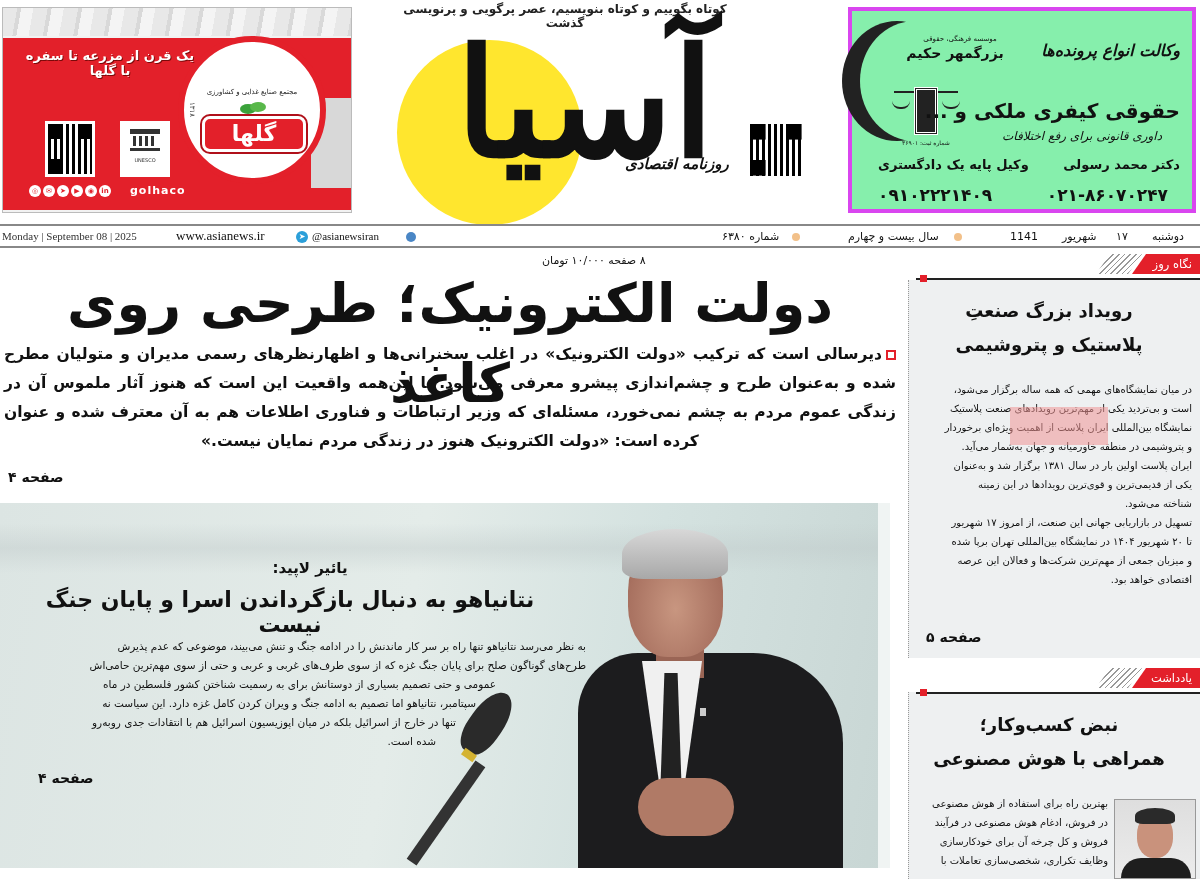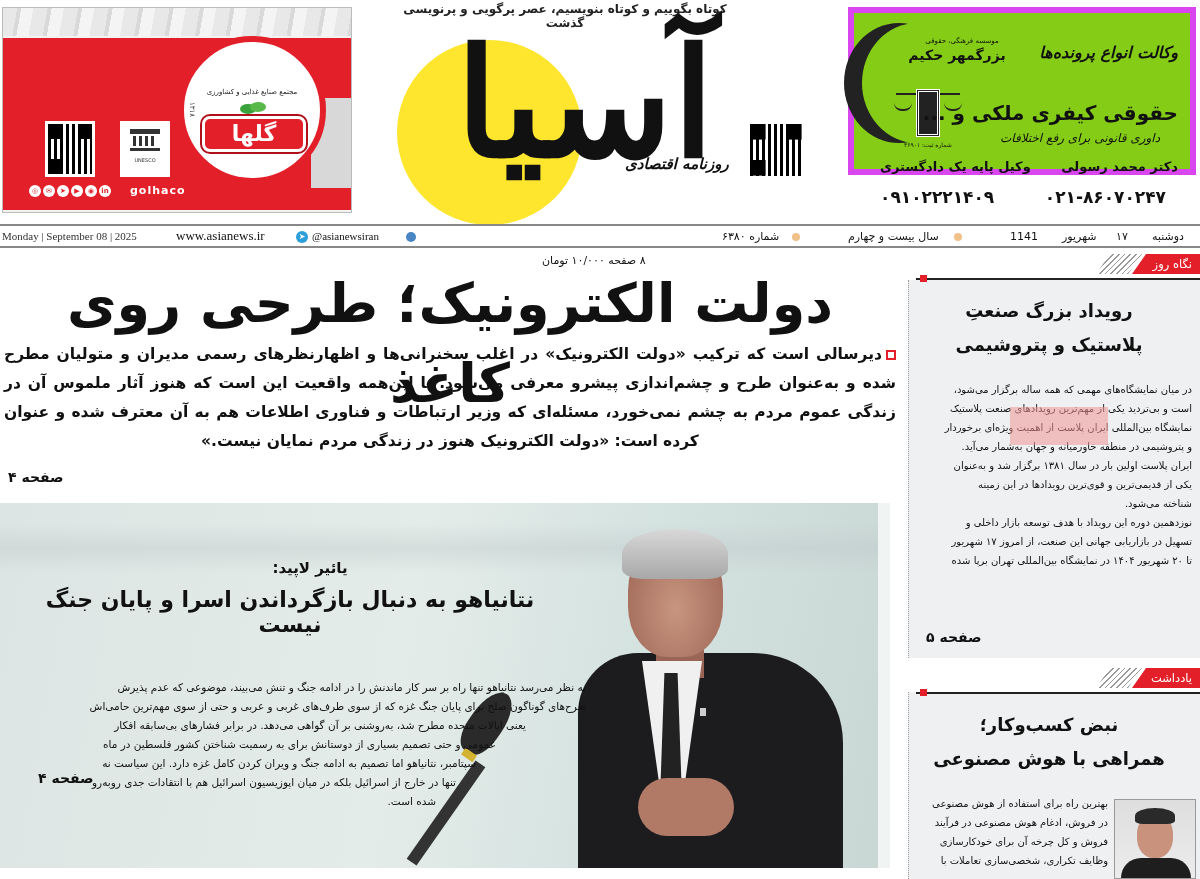--- a/index.html
+++ b/index.html
@@ -52,21 +52,21 @@
     direction: rtl; color: #222; font-weight: bold; }
   .sun { position: absolute; left: 2px; top: 40px; width: 185px; height: 185px; border-radius: 50%; background: #ffe62e; }
   .logo-word-main { position: absolute; left: 25px; top: 8px; width: 330px; height: 200px;
     font-family: "DejaVu Serif", serif; font-weight: bold; font-size: 150px; line-height: 190px; color: #111;
     direction: rtl; text-align: center; }
   .logo-sub-main { position: absolute; left: 230px; top: 155px; font-size: 15px; font-style: italic;
     direction: rtl; color: #111; font-weight: bold; }
   .qr-main { position: absolute; left: 355px; top: 124px; width: 52px; height: 52px; }
 
   
-  .ad-right { position: absolute; left: 848px; top: 7px; width: 348px; height: 168px; border: 6px solid #d946ef; background: #84cc16; }
+  .ad-right { position: absolute; left: 848px; top: 7px; width: 348px; height: 206px; border: 4px solid #d946ef; background: #86efac; }
   .ad-right .crescent { position: absolute; left: 8px; top: 10px; width: 110px; height: 120px; border-radius: 50%;
     box-shadow: -18px 0 0 0 #222; }
   .ad-right .inst-small { position: absolute; left: 58px; top: 24px; width: 100px; text-align: center; font-size: 7px; direction: rtl; }
   .ad-right .inst-name { position: absolute; left: 48px; top: 34px; width: 110px; text-align: center; font-size: 14px;
     font-weight: bold; direction: rtl; }
   .ad-right .scale { position: absolute; left: 42px; top: 68px; width: 64px; height: 60px; }
   .ad-right .scale .bar { position: absolute; left: 0; right: 0; top: 12px; height: 2px; background: #222; }
   .ad-right .scale .pillar { position: absolute; left: 20px; top: 8px; width: 24px; height: 48px; background: #222; border: 3px double #fff; }
   .ad-right .scale .panl, .ad-right .scale .panr { position: absolute; top: 22px; width: 18px; height: 8px;
     border-bottom: 2px solid #222; border-radius: 0 0 9px 9px; }
@@ -103,21 +103,21 @@
   .page-ref-main { left: 8px; top: 469px; }
 
   
   .photo-story { position: absolute; left: 0; top: 503px; width: 890px; height: 365px; overflow: hidden;
     background: linear-gradient(100deg, #dce5e3 0%, #e4ece9 45%, #d4e2e0 70%, #c8d6d4 100%); }
   .photo-story .haze { position: absolute; left: 0; top: 20px; width: 890px; height: 50px;
     background: linear-gradient(180deg, rgba(255,255,255,0) 0%, rgba(190,200,200,.4) 50%, rgba(255,255,255,0) 100%); }
   .photo-story .edge { position: absolute; right: 0; top: 0; width: 12px; height: 365px; background: #f0f4f3; }
   .kicker { position: absolute; left: 150px; top: 56px; width: 320px; text-align: center; font-size: 15px; font-weight: bold; direction: rtl; }
   .story-title { position: absolute; left: 30px; top: 84px; width: 520px; text-align: center; font-size: 22px; font-weight: bold; direction: rtl; }
-  .story-body { position: absolute; left: 34px; top: 134px; width: 552px; font-size: 10.5px; line-height: 19px; direction: rtl; text-align: justify; margin-top: 41px; }
+  .story-body { position: absolute; left: 34px; top: 134px; width: 552px; font-size: 10.5px; line-height: 19px; direction: rtl; text-align: justify; }
   .story-body .l { display: block; white-space: nowrap; }
   .page-ref-story { left: 38px; top: 770px; position: absolute; font-size: 14px; }
 
   
   .person { position: absolute; left: 578px; top: 0; width: 290px; height: 365px; }
   .person .head { position: absolute; left: 50px; top: 34px; width: 95px; height: 120px; border-radius: 45% 45% 42% 42%;
     background: radial-gradient(ellipse at 50% 60%, #c89680 0%, #a87160 70%, #8a5a4a 100%); }
   .person .hair { position: absolute; left: 44px; top: 26px; width: 106px; height: 50px; border-radius: 50% 50% 20% 20%;
     background: linear-gradient(180deg, #d8d8d8, #a8a8a8); }
   .person .neck { position: absolute; left: 78px; top: 145px; width: 48px; height: 30px; background: #9a6555; }
@@ -160,20 +160,21 @@
 </style>
 </head>
 <body>
 
 <div class="masthead">
 
   <div class="ad-left">
     <div class="herbs"></div>
     <div class="red-band"></div>
     <div class="grey-right"></div>
+    <div class="slogan">یک قرن از مزرعه تا سفره با گلها</div>
     <div class="logo-circle">
       <div class="logo-sub">مجتمع صنایع غذایی و کشاورزی</div>
       <svg class="logo-leaf" viewBox="0 0 26 16">
         <ellipse cx="8" cy="9" rx="8" ry="5" fill="#3aa23a"></ellipse>
         <ellipse cx="18" cy="7" rx="8" ry="5" fill="#59b84a"></ellipse>
       </svg>
       <div class="logo-year">۱۳۱۸</div>
       <div class="logo-word">گلها</div>
     </div>
     <div class="qr-small">
@@ -260,21 +261,20 @@
     <div class="head"></div>
     <div class="hair"></div>
     <div class="hand"></div>
   </div>
   <div class="edge"></div>
   <div class="kicker">یائیر لاپید:</div>
   <div class="story-title">نتانیاهو به دنبال بازگرداندن اسرا و پایان جنگ نیست</div>
   <div class="story-body">
     <span class="l">به نظر می‌رسد نتانیاهو تنها راه بر سر کار ماندنش را در ادامه جنگ و تنش می‌بیند، موضوعی که عدم پذیرش</span>
     <span class="l">طرح‌های گوناگون صلح برای پایان جنگ غزه که از سوی طرف‌های غربی و عربی و حتی از سوی مهم‌ترین حامی‌اش</span>
-    <span class="l" style="padding-right:60px">یعنی ایالات متحده مطرح شد، به‌روشنی بر آن گواهی می‌دهد. در برابر فشارهای بی‌سابقه افکار</span>
     <span class="l" style="padding-right:90px">عمومی و حتی تصمیم بسیاری از دوستانش برای به رسمیت شناختن کشور فلسطین در ماه</span>
     <span class="l" style="padding-right:110px">سپتامبر، نتانیاهو اما تصمیم به ادامه جنگ و ویران کردن کامل غزه دارد. این سیاست نه</span>
     <span class="l" style="padding-right:130px">تنها در خارج از اسرائیل بلکه در میان اپوزیسیون اسرائیل هم با انتقادات جدی روبه‌رو</span>
     <span class="l" style="padding-right:150px">شده است.</span>
   </div>
 </div>
 <div class="page-ref page-ref-story">صفحه ۴</div>
 
 <div class="right-col">
 
@@ -288,23 +288,24 @@
     <div>پلاستیک و پتروشیمی</div>
   </div>
   <div class="panel-body" style="top:126px;">
     <span class="l">در میان نمایشگاه‌های مهمی که همه ساله برگزار می‌شود،</span>
     <span class="l">است و بی‌تردید یکی از مهم‌ترین رویدادهای صنعت پلاستیک</span>
     <span class="l">نمایشگاه بین‌المللی ایران پلاست از اهمیت ویژه‌ای برخوردار</span>
     <span class="l">و پتروشیمی در منطقه خاورمیانه و جهان به‌شمار می‌آید.</span>
     <span class="l">ایران پلاست اولین بار در سال ۱۳۸۱ برگزار شد و به‌عنوان</span>
     <span class="l">یکی از قدیمی‌ترین و قوی‌ترین رویدادها در این زمینه</span>
     <span class="l">شناخته می‌شود.</span>
-    <span class="l">نوزدهمین دوره این رویداد با هدف توسعه بازار داخلی و</span>
     <span class="l">تسهیل در بازاریابی جهانی این صنعت، از امروز ۱۷ شهریور</span>
     <span class="l">تا ۲۰ شهریور ۱۴۰۴ در نمایشگاه بین‌المللی تهران برپا شده</span>
+    <span class="l">و میزبان جمعی از مهم‌ترین شرکت‌ها و فعالان این عرصه</span>
+    <span class="l">اقتصادی خواهد بود.</span>
   </div>
   <div class="watermark"></div>
   <div class="panel-page" style="top:375px;">صفحه ۵</div>
 
   <div class="panel" style="top:438px;height:187px;"></div>
   <div class="tab-hatch" style="right:58px;top:414px;"></div>
   <div class="section-tab" style="top:414px;">یادداشت</div>
   <div class="rule" style="top:438px;"></div>
   <div class="rule-dot" style="top:435px;"></div>
   <div class="panel-title" style="top:454px;">

